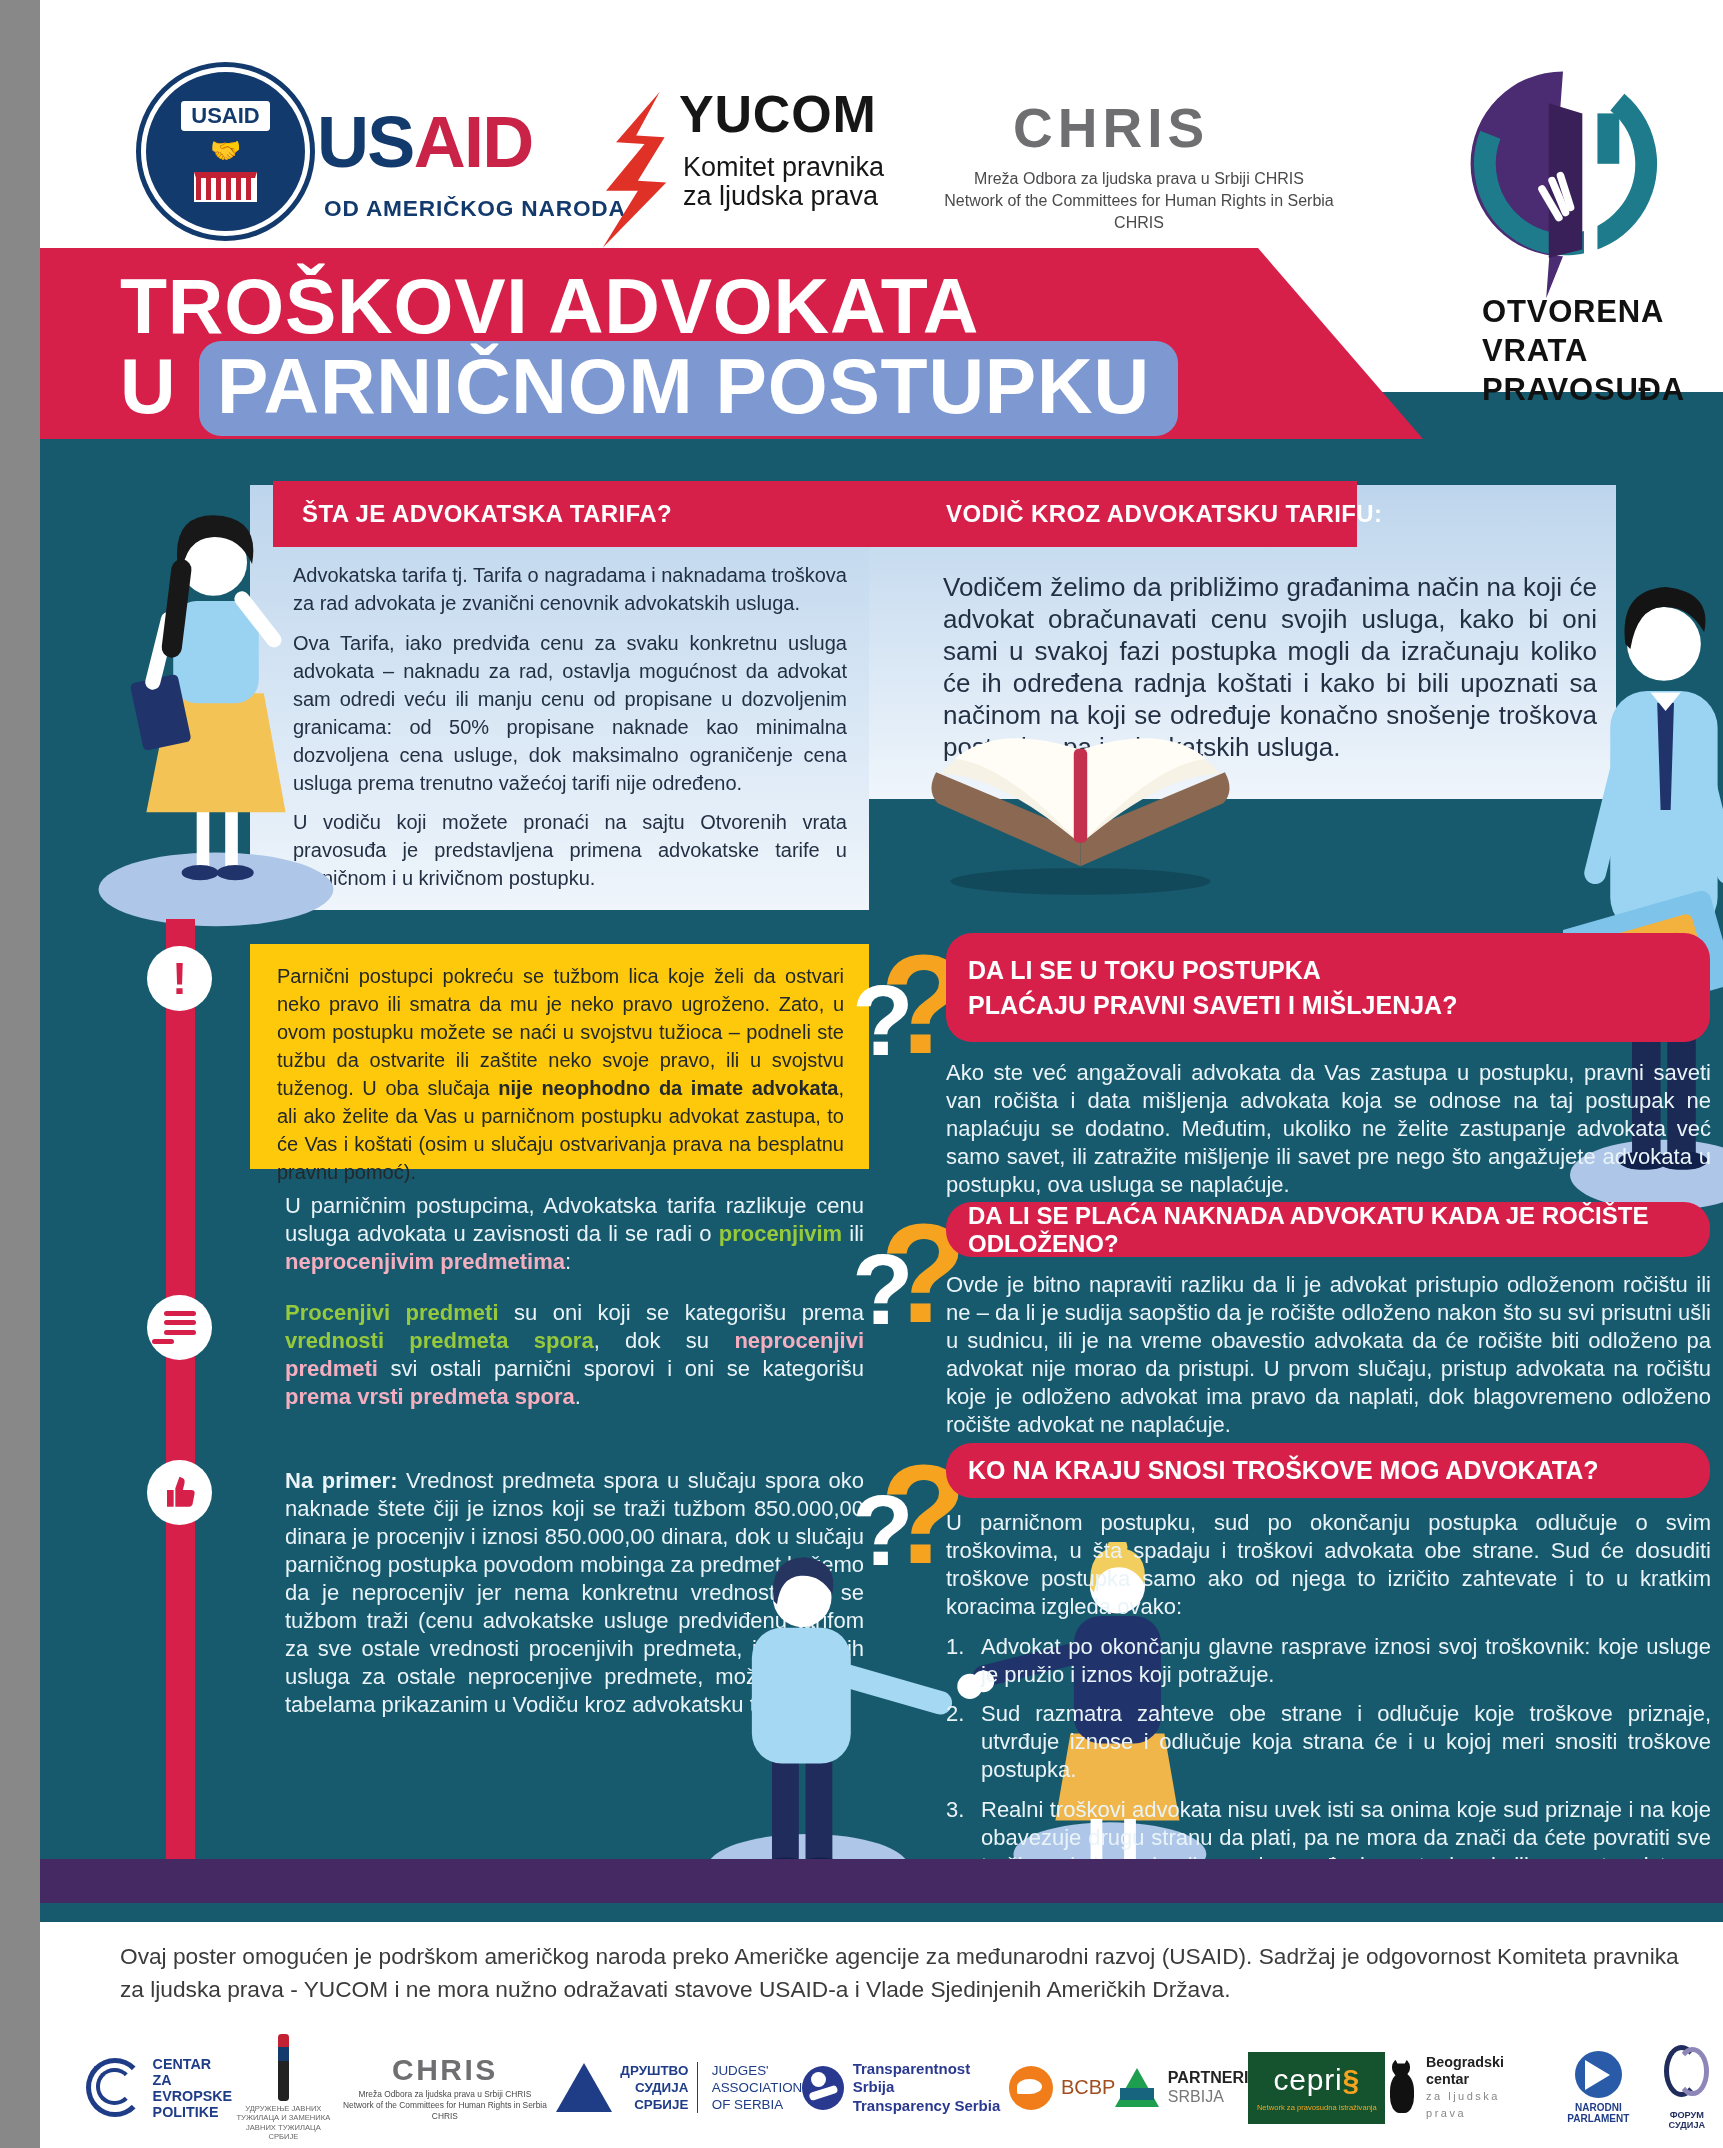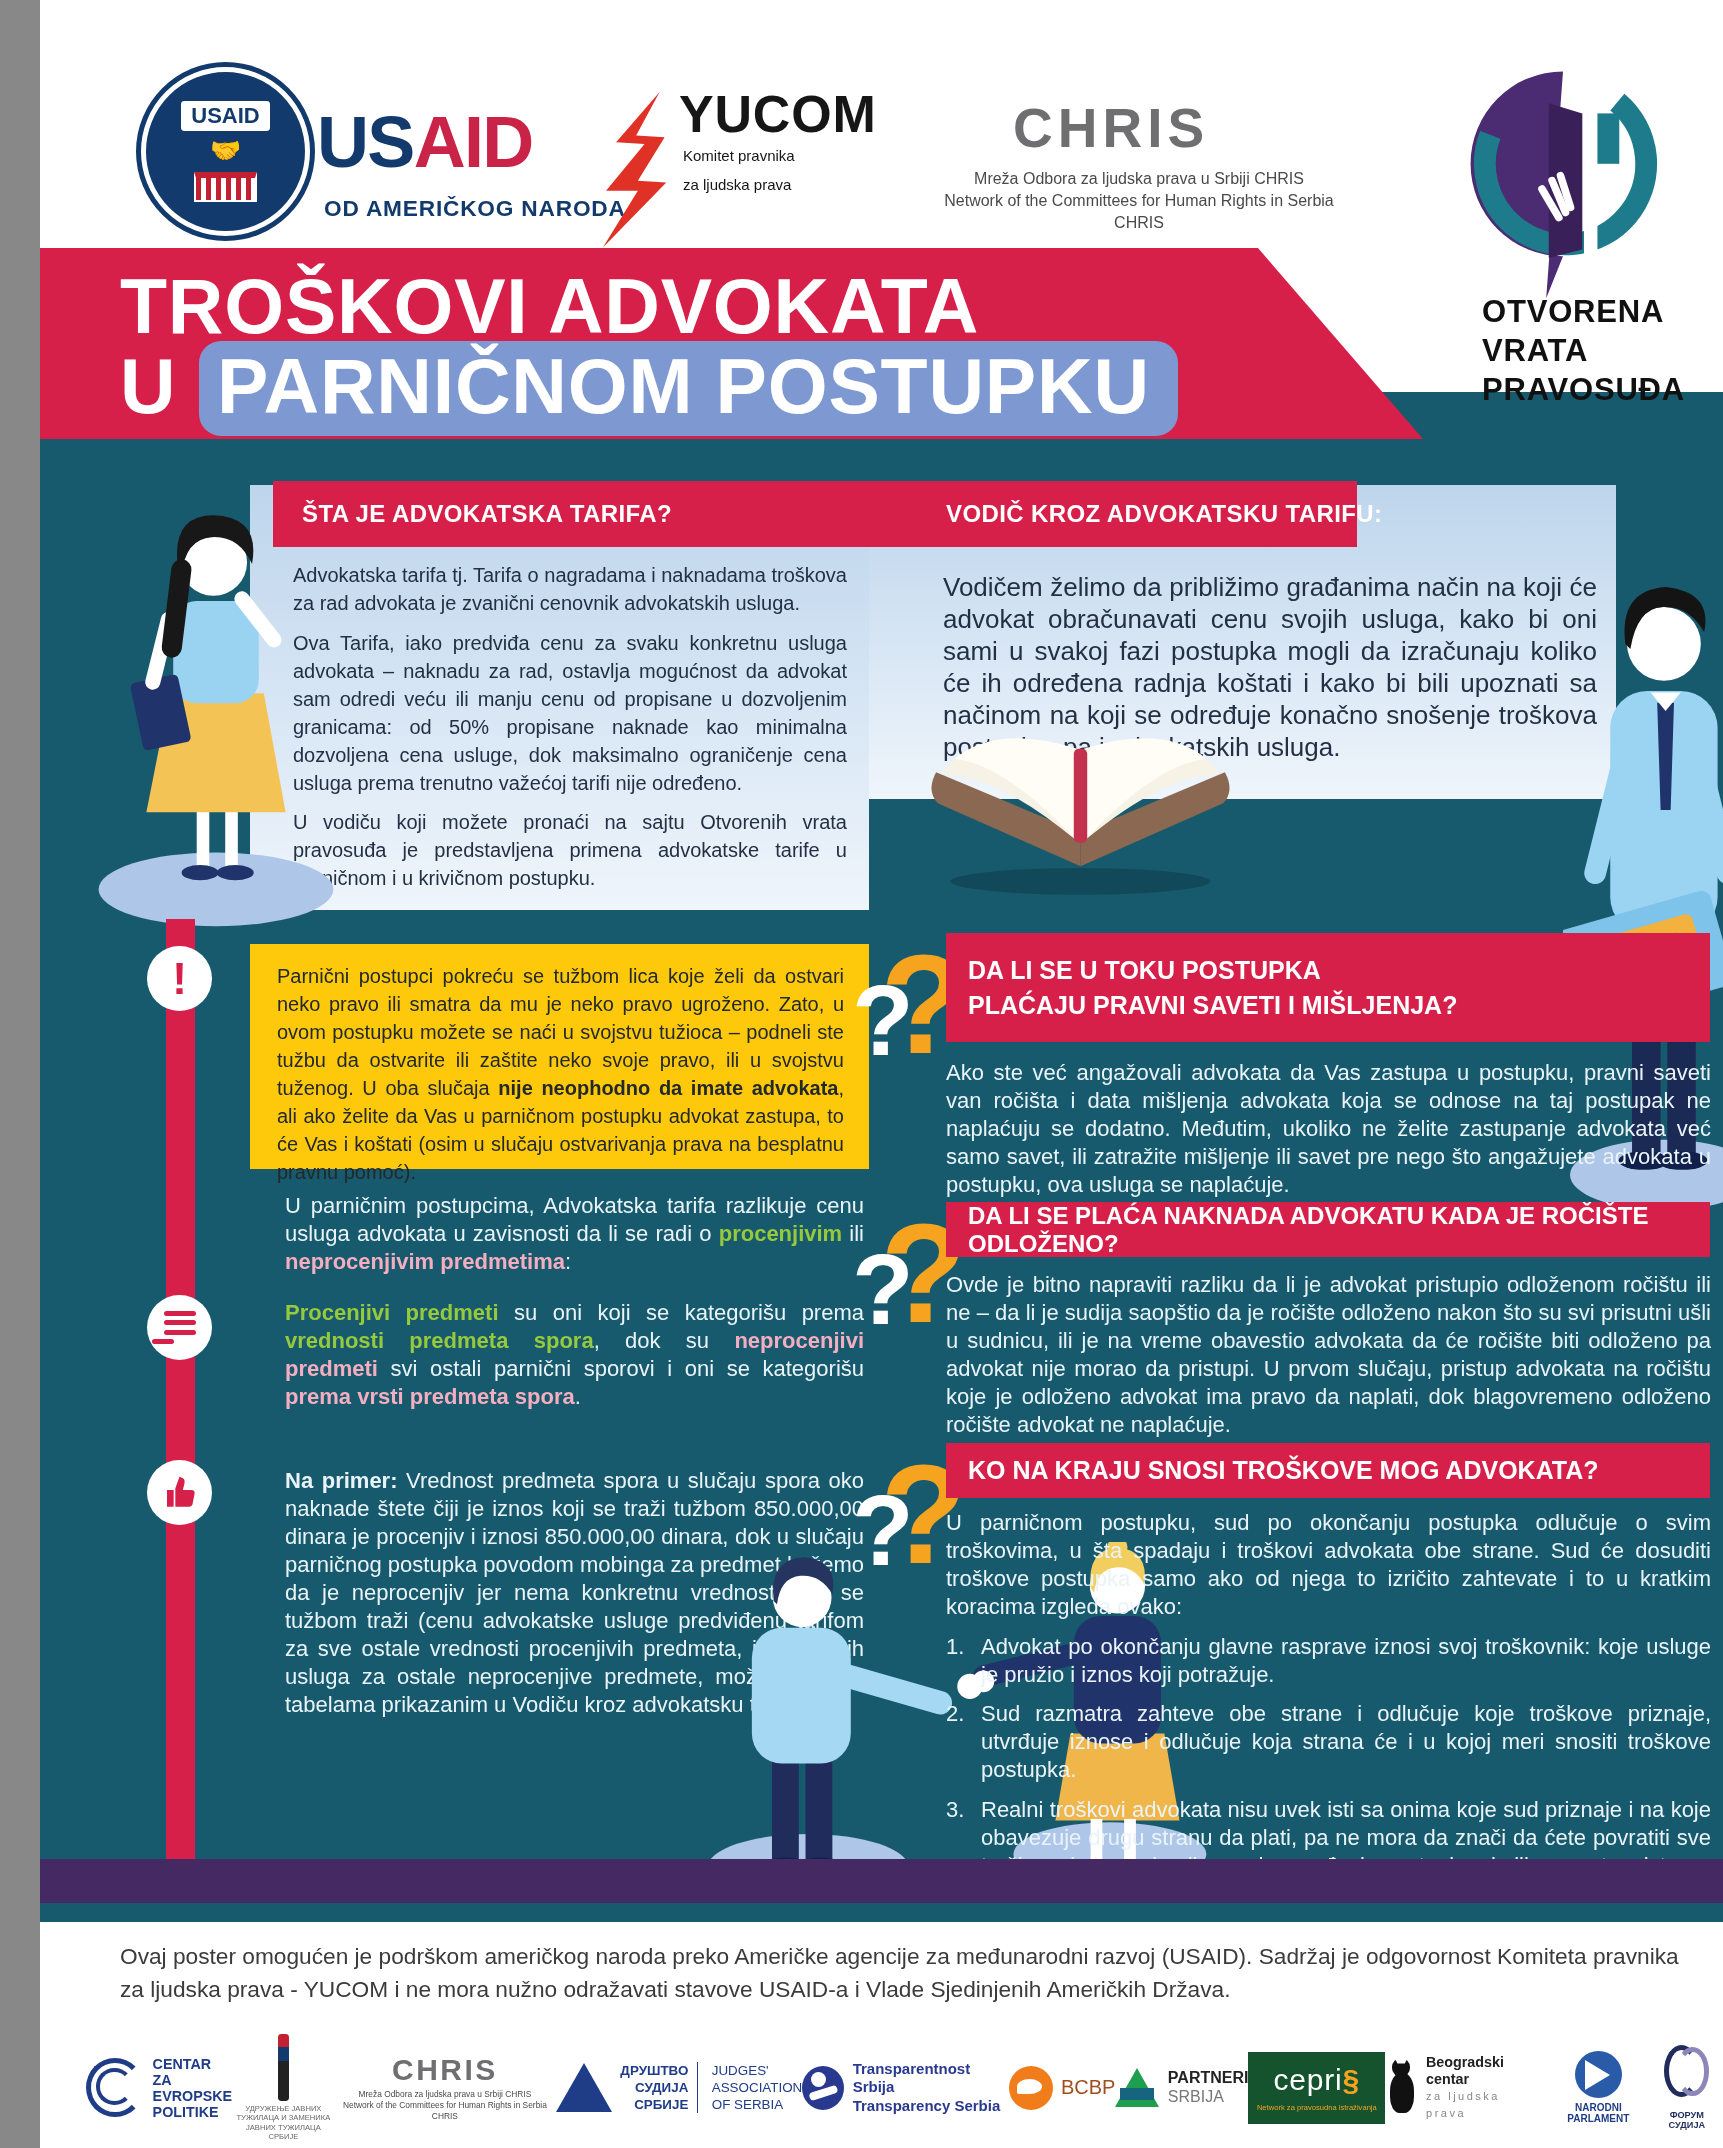--- a/index.html
+++ b/index.html
@@ -16,21 +16,21 @@
   .usaid-seal{left:101px;top:67px;width:159px;height:159px;border-radius:50%;
     background:#123A6D;border:5px solid #fff;box-shadow:0 0 0 5px #123A6D;display:flex;flex-direction:column;align-items:center;justify-content:center;}
   .usaid-seal .band{background:#fff;color:#123A6D;font-weight:bold;font-size:22px;padding:1.7px 10px;border-radius:3.4px;}
   .usaid-seal .hands{color:#fff;font-size:25px;margin-top:5px;}
   .usaid-seal .stripes{margin-top:6.7px;width:59px;height:22px;background:repeating-linear-gradient(90deg,#C22033 0 5px,#fff 5px 10px);border:2.5px solid #fff;border-top:6.7px solid #C22033;}
   .usaid-word{left:277px;top:101px;font-size:72px;font-weight:bold;letter-spacing:-1.7px;}
   .usaid-word .us{color:#123A6D;} .usaid-word .aid{color:#C92348;}
   .usaid-sub{left:284px;top:195px;font-size:22.7px;font-weight:bold;color:#123A6D;letter-spacing:0.8px;}
   .yucom-mark{left:561px;top:92px;}
   .yucom-name{left:639px;top:84px;font-size:52px;font-weight:bold;color:#161616;letter-spacing:0.8px;}
-  .yucom-sub{left:643px;top:142px;font-size:15px;color:#161616;line-height:28.5px;}
+  .yucom-sub{left:643px;top:153px;font-size:27px;color:#161616;line-height:28.5px;}
   .chris-name{left:973px;top:96px;font-size:55px;font-weight:bold;color:#6F6F71;letter-spacing:5px;}
   .chris-sub{left:881px;top:168px;width:436px;text-align:center;font-size:16px;color:#4A4A4C;line-height:22px;}
   .ovp-logo{left:1418px;top:63px;}
   .ovp-text{left:1442px;top:292px;font-size:31px;font-weight:bold;color:#111;line-height:39px;letter-spacing:0.8px;}
 
   
   #teal-body{left:0;top:392px;width:1723px;height:1530px;background:var(--teal);}
   #banner{left:0;top:248px;width:1426px;height:191px;background:var(--crimson);
           clip-path:polygon(0 0,1218px 0,1383px 191px,0 191px);}
   .title-l1{left:80px;top:262px;font-size:77px;font-weight:bold;color:#fff;letter-spacing:0.8px;}
@@ -62,21 +62,21 @@
   .teal-block{color:#EAF4F8;font-size:22px;line-height:28px;text-align:justify;}
   #block-intro{left:245px;top:1192px;width:579px;}
   #block-detail{left:245px;top:1299px;width:579px;}
   #block-example{left:245px;top:1467px;width:579px;line-height:28px;}
   .seg-b{font-weight:bold;}
   .seg-g{color:var(--green);font-weight:bold;}
   .seg-p{color:var(--pink);font-weight:bold;}
 
   
   .qbar{left:906px;width:764px;background:var(--crimson);color:#fff;font-weight:bold;
-        display:flex;flex-direction:column;justify-content:center;padding-left:22px;box-sizing:border-box;}
+        display:flex;flex-direction:column;justify-content:center;padding-left:22px;box-sizing:border-box;border-radius:26px;}
   #q1-bar{top:933px;height:109px;font-size:25px;line-height:35px;}
   #q2-bar{top:1202px;height:55px;font-size:24px;}
   #q3-bar{top:1443px;height:55px;font-size:25px;}
   .qbody{left:906px;width:765px;color:#EAF4F8;font-size:22px;line-height:28px;text-align:justify;}
   #q1-body{top:1059px;}
   #q2-body{top:1271px;}
   #q3-body{top:1509px;}
   .oli{display:flex;margin-top:11.7px;}
   .oli .num{width:35px;flex:0 0 35px;}
   .oli .txt{flex:1;text-align:justify;}

